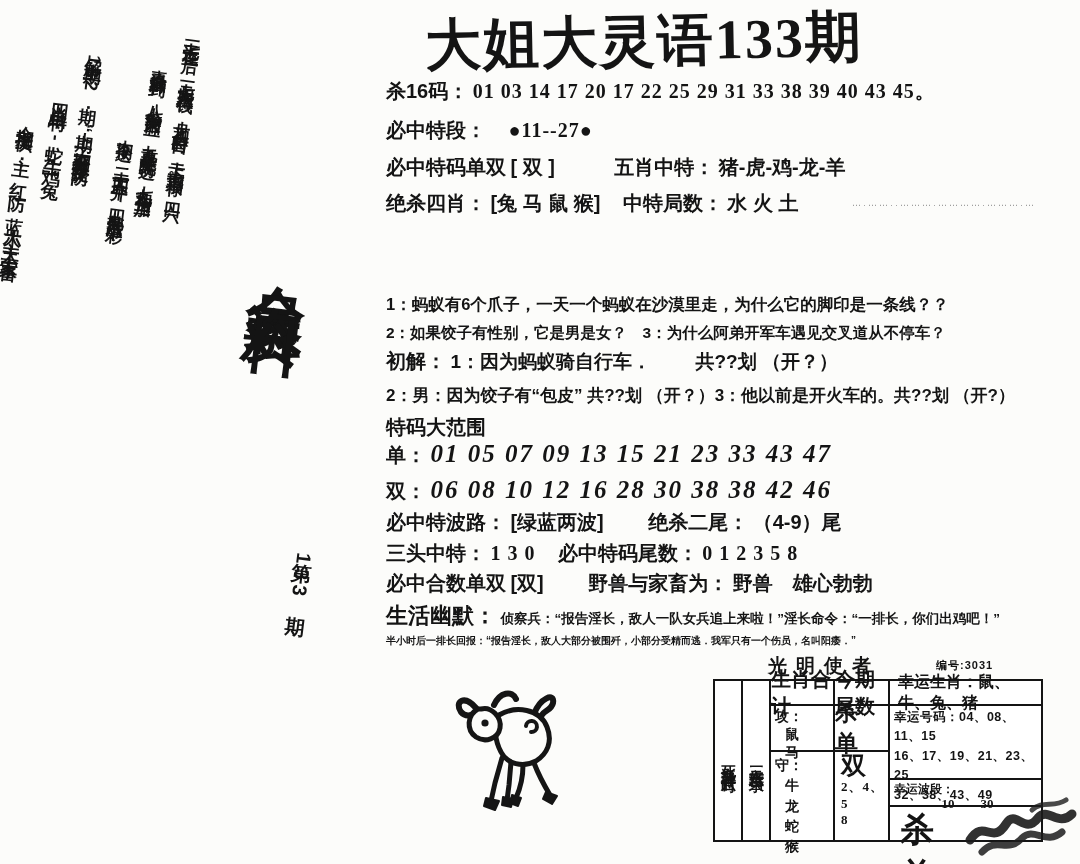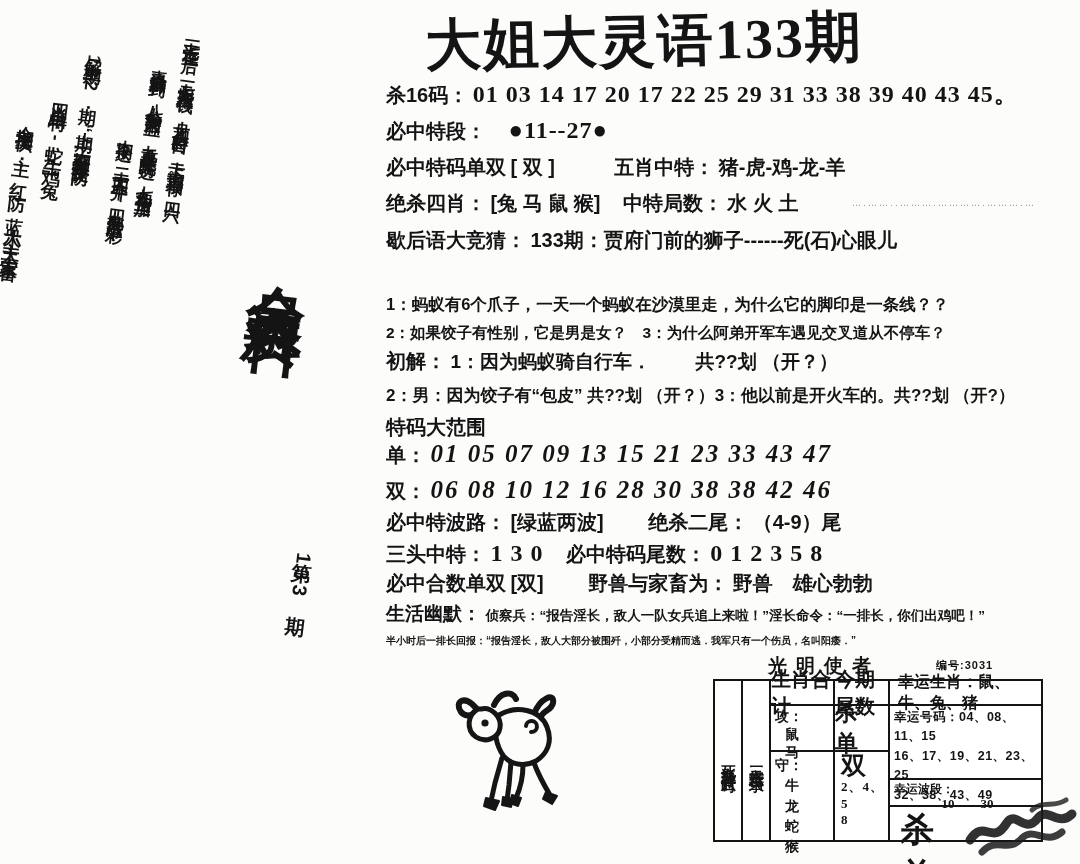--- a/index.html
+++ b/index.html
@@ -32,22 +32,22 @@
     transform:rotate(7deg);transform-origin:top center;
   }
   
   .main-title{
     position:absolute;left:425px;top:4px;font-size:56px;font-weight:bold;
     letter-spacing:2px;transform:rotate(-1.2deg);
     font-family:"Liberation Serif","DejaVu Serif",serif;white-space:nowrap;
   }
   .line{position:absolute;left:386px;white-space:nowrap;}
   .lbl{font-weight:bold;font-size:20px;}
-  .lbl-sm{font-weight:bold;font-size:19px;}
-  .num{font-family:"Liberation Serif","DejaVu Serif",serif;font-size:24px;font-weight:bold;letter-spacing:1px;}
+  .lbl-sm{font-weight:bold;font-size:22px;}
+  .num{font-family:"Liberation Serif","DejaVu Serif",serif;font-size:20px;font-weight:bold;letter-spacing:1px;}
   .num-lg{font-family:"Liberation Serif","DejaVu Serif",serif;font-size:25px;font-weight:bold;letter-spacing:2px;font-style:italic;}
   .gap40{margin-left:40px;}.gap55{margin-left:55px;}.gap30{margin-left:18px;}
   .q{font-weight:bold;font-size:16.5px;}
   .q2{font-weight:bold;font-size:15.5px;}
   .ans{font-weight:bold;font-size:19px;}
   .ans2{font-weight:bold;font-size:17px;}
   .humor-txt{font-weight:bold;font-size:13.5px;}
   .humor-txt2{font-weight:bold;font-size:10px;}
   .watermark{
     position:absolute;left:852px;top:200px;width:226px;font-size:9px;
@@ -130,24 +130,20 @@
   </div>
 
   <div class="line" style="top:190px">
     <span class="lbl">绝杀四肖：</span>
     <span class="lbl">[兔 马 鼠 猴]</span>
     <span class="lbl gap30">中特局数：</span>
     <span class="lbl">水 火 土</span>
   </div>
   <div class="watermark">⋯·⋯⋯··⋯⋯⋯·⋯⋯⋯⋯·⋯⋯⋯·⋯</div>
 
-  <div class="line" style="top:227px">
-    <span class="lbl">歇后语大竞猜：</span>
-    <span class="lbl">133期：贾府门前的狮子------死(石)心眼儿</span>
-  </div>
 
 
   <div class="line" style="top:294px">
     <span class="q">1：蚂蚁有6个爪子，一天一个蚂蚁在沙漠里走，为什么它的脚印是一条线？？</span>
   </div>
 
   <div class="line" style="top:323px">
     <span class="q2">2：如果饺子有性别，它是男是女？　3：为什么阿弟开军车遇见交叉道从不停车？</span>
   </div>
 

